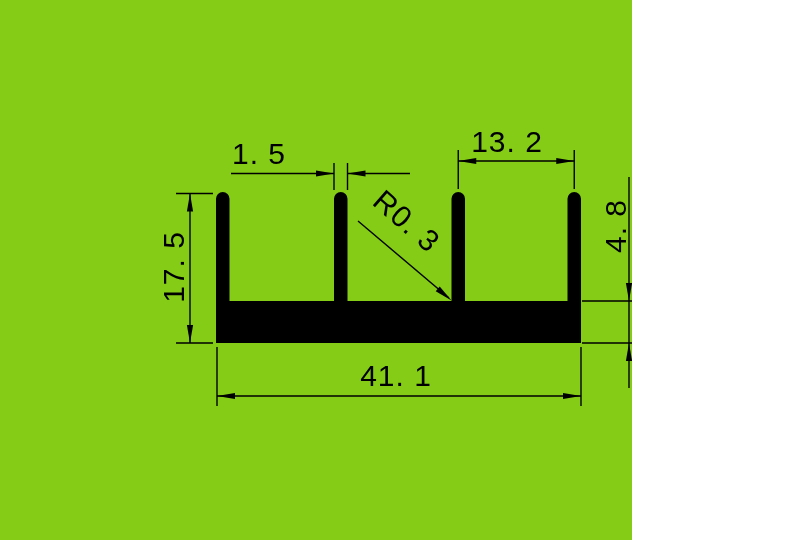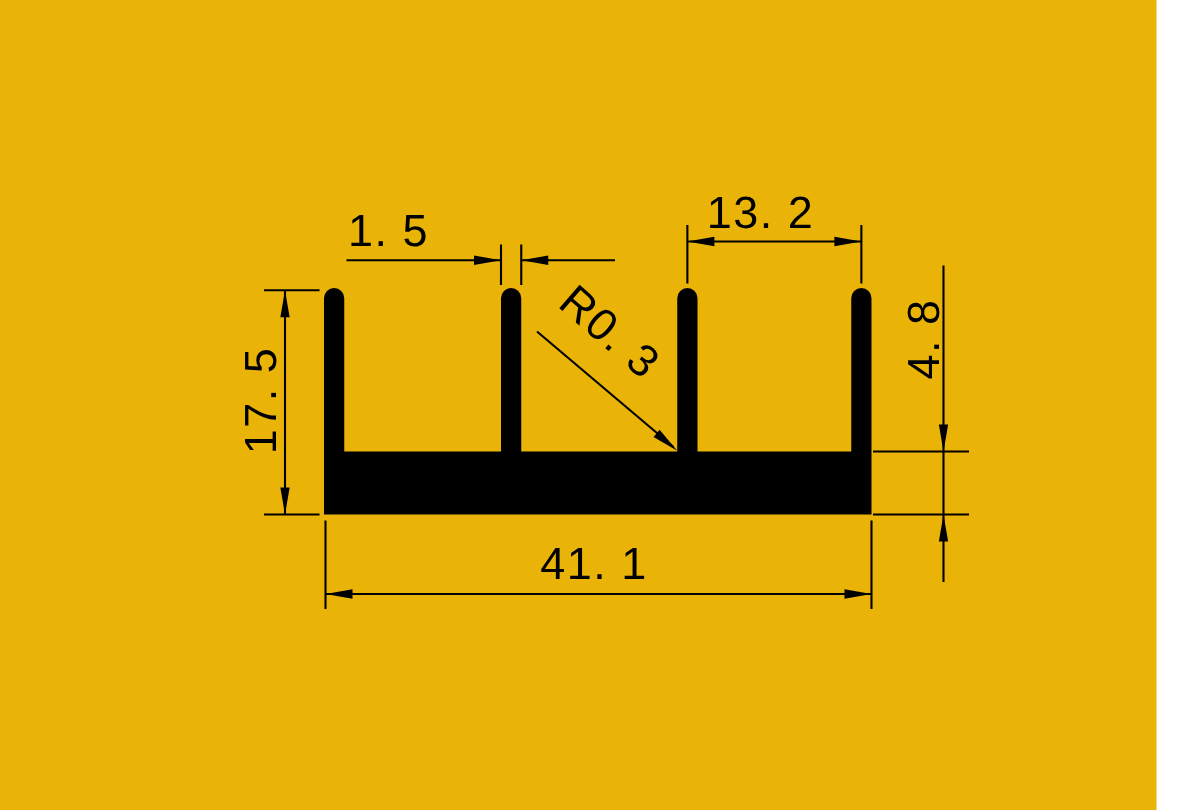--- a/index.html
+++ b/index.html
@@ -1,19 +1,19 @@
 <!DOCTYPE html>
 <html><head>
 <meta charset="utf-8">
 <style>
   html, body { margin: 0; padding: 0; background: #ffffff; }
   .canvas-wrap {
-    width: 771px;
+    width: 632px;
     height: 540px;
-    background: #eab308;
+    background: #84cc16;
     position: relative;
     overflow: hidden;
   }
   svg { display: block; }
   .ink-line {
     stroke: #000000;
     stroke-width: 1.4;
     fill: none;
     stroke-linecap: butt;
   }

